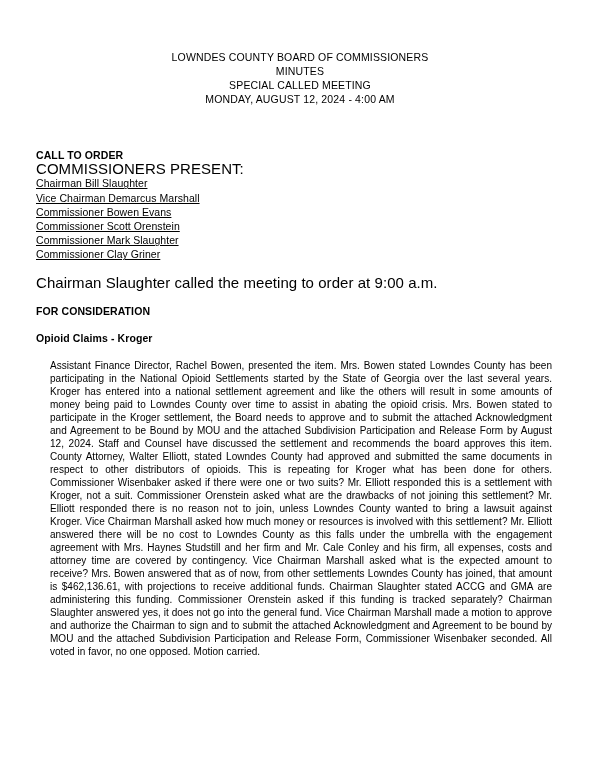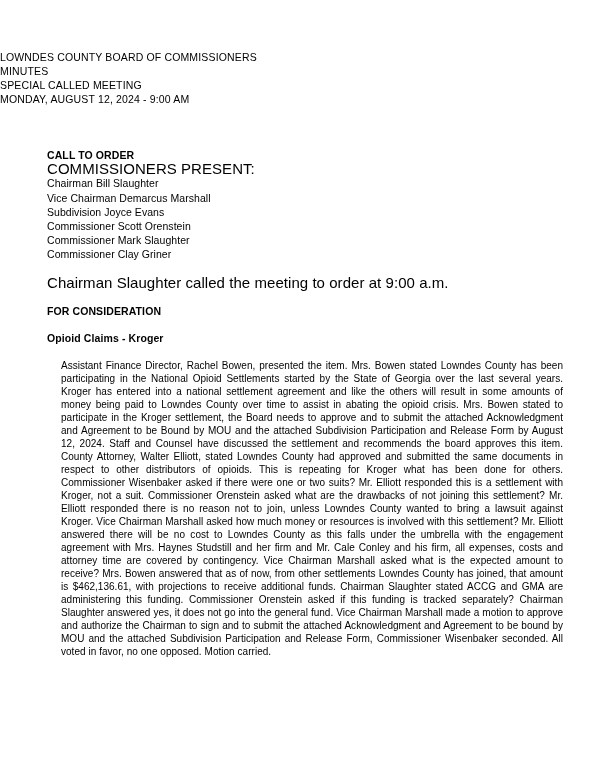--- a/index.html
+++ b/index.html
@@ -23,32 +23,33 @@
     box-sizing: border-box;
     overflow: hidden;
   }
 
   
   .title-block {
     position: absolute;
     left: 0;
     top: 50px;
     width: 600px;
+    text-align: center;
   }
   .title-line {
     font-size: 10.5px;
     line-height: 14px;
     letter-spacing: 0.15px;
     white-space: nowrap;
   }
 
   
   .content {
     position: absolute;
-    left: 47px;
+    left: 36px;
     top: 148px;
     width: 530px;
   }
 
   .section-heading {
     font-size: 10.5px;
     line-height: 14.2px;
     font-weight: bold;
     letter-spacing: 0.1px;
   }
@@ -60,20 +61,21 @@
 
   .roster {
     margin: 0;
     padding: 0;
     list-style: none;
   }
   .roster li {
     font-size: 10.5px;
     line-height: 14.2px;
     letter-spacing: 0.05px;
+    text-decoration: underline;
   }
 
   .gap-call-to-order { height: 14px; }
   .gap-before-consideration { height: 14px; }
   .gap-after-consideration { height: 13px; }
 
   .item-heading {
     font-size: 10.5px;
     line-height: 14.2px;
     font-weight: bold;
@@ -92,33 +94,33 @@
 </style>
 </head>
 <body>
 
 <div class="page">
 
   <div class="title-block">
     <div class="title-line">LOWNDES COUNTY BOARD OF COMMISSIONERS</div>
     <div class="title-line">MINUTES</div>
     <div class="title-line">SPECIAL CALLED MEETING</div>
-    <div class="title-line">MONDAY, AUGUST 12, 2024 - 9:00 AM</div>
+    <div class="title-line">MONDAY, AUGUST 12, 2024 - 4:00 AM</div>
   </div>
 
   <div class="content">
 
     <div class="section-heading">CALL TO ORDER</div>
 
     <div class="plain-line">COMMISSIONERS PRESENT:</div>
 
     <ul class="roster">
       <li>Chairman Bill Slaughter</li>
       <li>Vice Chairman Demarcus Marshall</li>
-      <li>Subdivision Joyce Evans</li>
+      <li>Commissioner Bowen Evans</li>
       <li>Commissioner Scott Orenstein</li>
       <li>Commissioner Mark Slaughter</li>
       <li>Commissioner Clay Griner</li>
     </ul>
 
     <div class="gap-call-to-order"></div>
 
     <div class="plain-line">Chairman Slaughter called the meeting to order at 9:00 a.m.</div>
 
     <div class="gap-before-consideration"></div>

